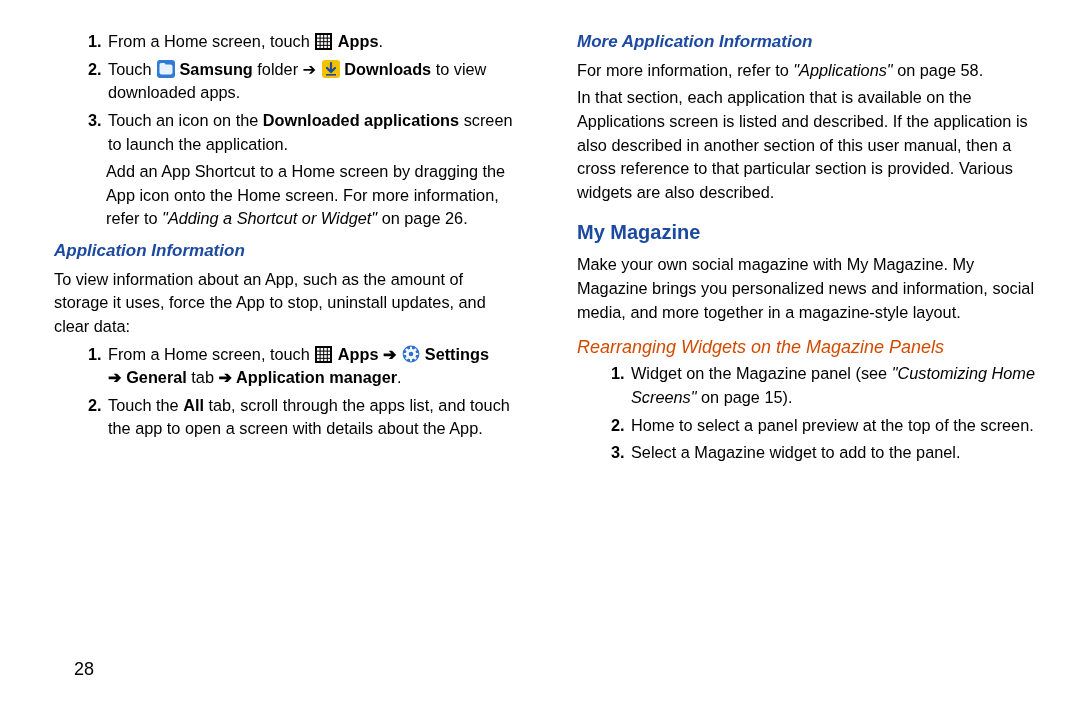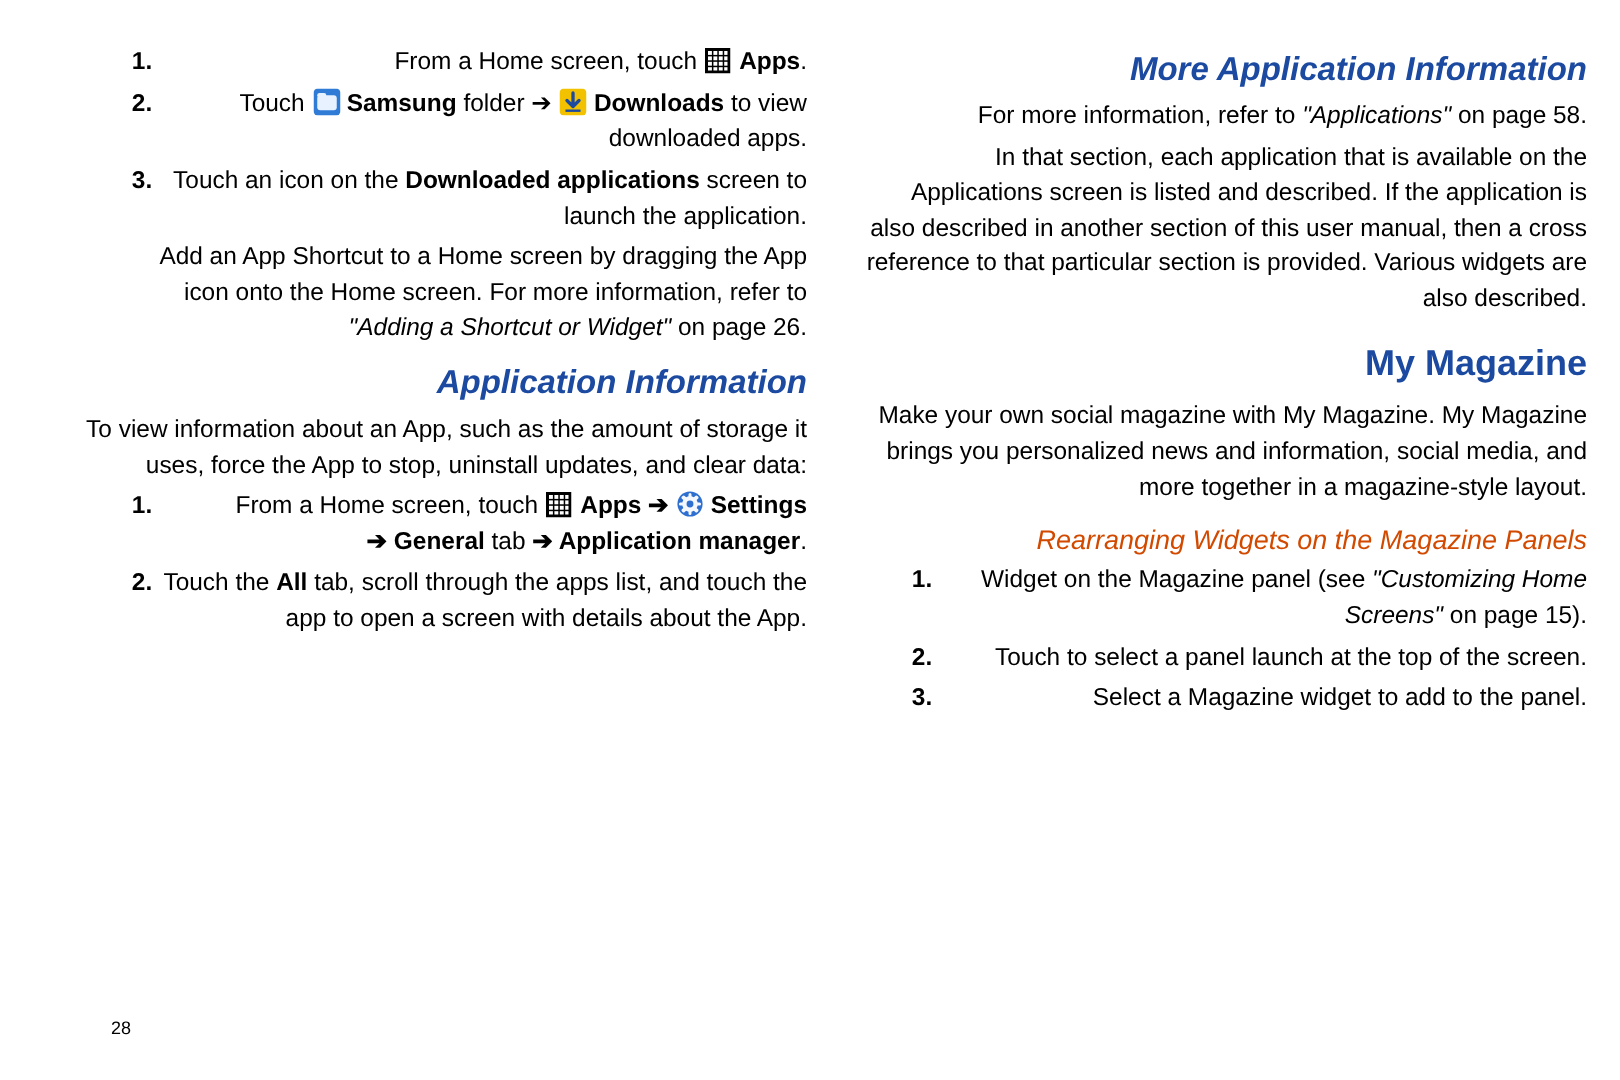--- a/index.html
+++ b/index.html
@@ -6,45 +6,44 @@
     margin: 0;
     padding: 0;
     font-family: Arial, Helvetica, sans-serif;
     background: #fff;
     width: 1080px;
     height: 720px;
     overflow: hidden;
   }
   .page {
     display: flex;
-    padding: 30px 22px 20px 54px;
-    gap: 36px;
+    padding: 30px 40px 20px 54px;
+    gap: 60px;
     height: 100%;
     box-sizing: border-box;
-    text-align: right;
   }
   .col {
     flex: 1;
     font-size: 16.3px;
     line-height: 1.45;
     color: #000;
   }
   .h2-blue {
     color: #1b4aa0;
     font-family: Arial, Helvetica, sans-serif;
     font-weight: 900;
     font-style: italic;
-    font-size: 22px;
+    font-size: 17px;
     margin: 8px 0 4px 0;
   }
   .h1-blue {
     color: #1b4aa0;
     font-family: Arial, Helvetica, sans-serif;
     font-weight: 900;
-    font-size: 24px;
+    font-size: 20px;
     margin: 14px 0 6px 0;
   }
   .h3-orange {
     color: #d24a00;
     font-family: Arial, Helvetica, sans-serif;
     font-weight: 400;
     font-style: italic;
     font-size: 18px;
     margin: 10px 0 2px 0;
   }
@@ -87,23 +86,23 @@
   .ico-apps {
     position: relative;
   }
   .ico-apps svg { width:17px; height:17px; }
   .ico-samsung svg { width:18px; height:18px; }
   .ico-download svg { width:18px; height:18px; }
   .ico-gear svg { width:18px; height:18px; }
 
   .pagenum {
     position: absolute;
-    bottom: 28px;
+    bottom: 40px;
     left: 74px;
-    font-size: 12px;
+    font-size: 18px;
   }
 </style>
 </head>
 <body>
 
 <div class="page">
 
   <div class="col">
     <ol>
       <li>
@@ -221,20 +220,20 @@
     <p class="body">In that section, each application that is available on the Applications screen is listed and described. If the application is also described in another section of this user manual, then a cross reference to that particular section is provided. Various widgets are also described.</p>
 
     <div class="h1-blue">My Magazine</div>
     <p class="body">Make your own social magazine with My Magazine. My Magazine brings you personalized news and information, social media, and more together in a magazine-style layout.</p>
 
     <div class="h3-orange">Rearranging Widgets on the Magazine Panels</div>
     <ol>
       <li>
         <span>Widget on the Magazine panel (see </span><span class="ital">"Customizing Home Screens"</span><span> on page 15).</span>
       </li>
-      <li><span>Touch to select a panel launch at the top of the screen.</span></li>
+      <li><span>Home to select a panel preview at the top of the screen.</span></li>
       <li><span>Select a Magazine widget to add to the panel.</span></li>
     </ol>
   </div>
 
 </div>
 
 <div class="pagenum">28</div>
 
 </body></html>

